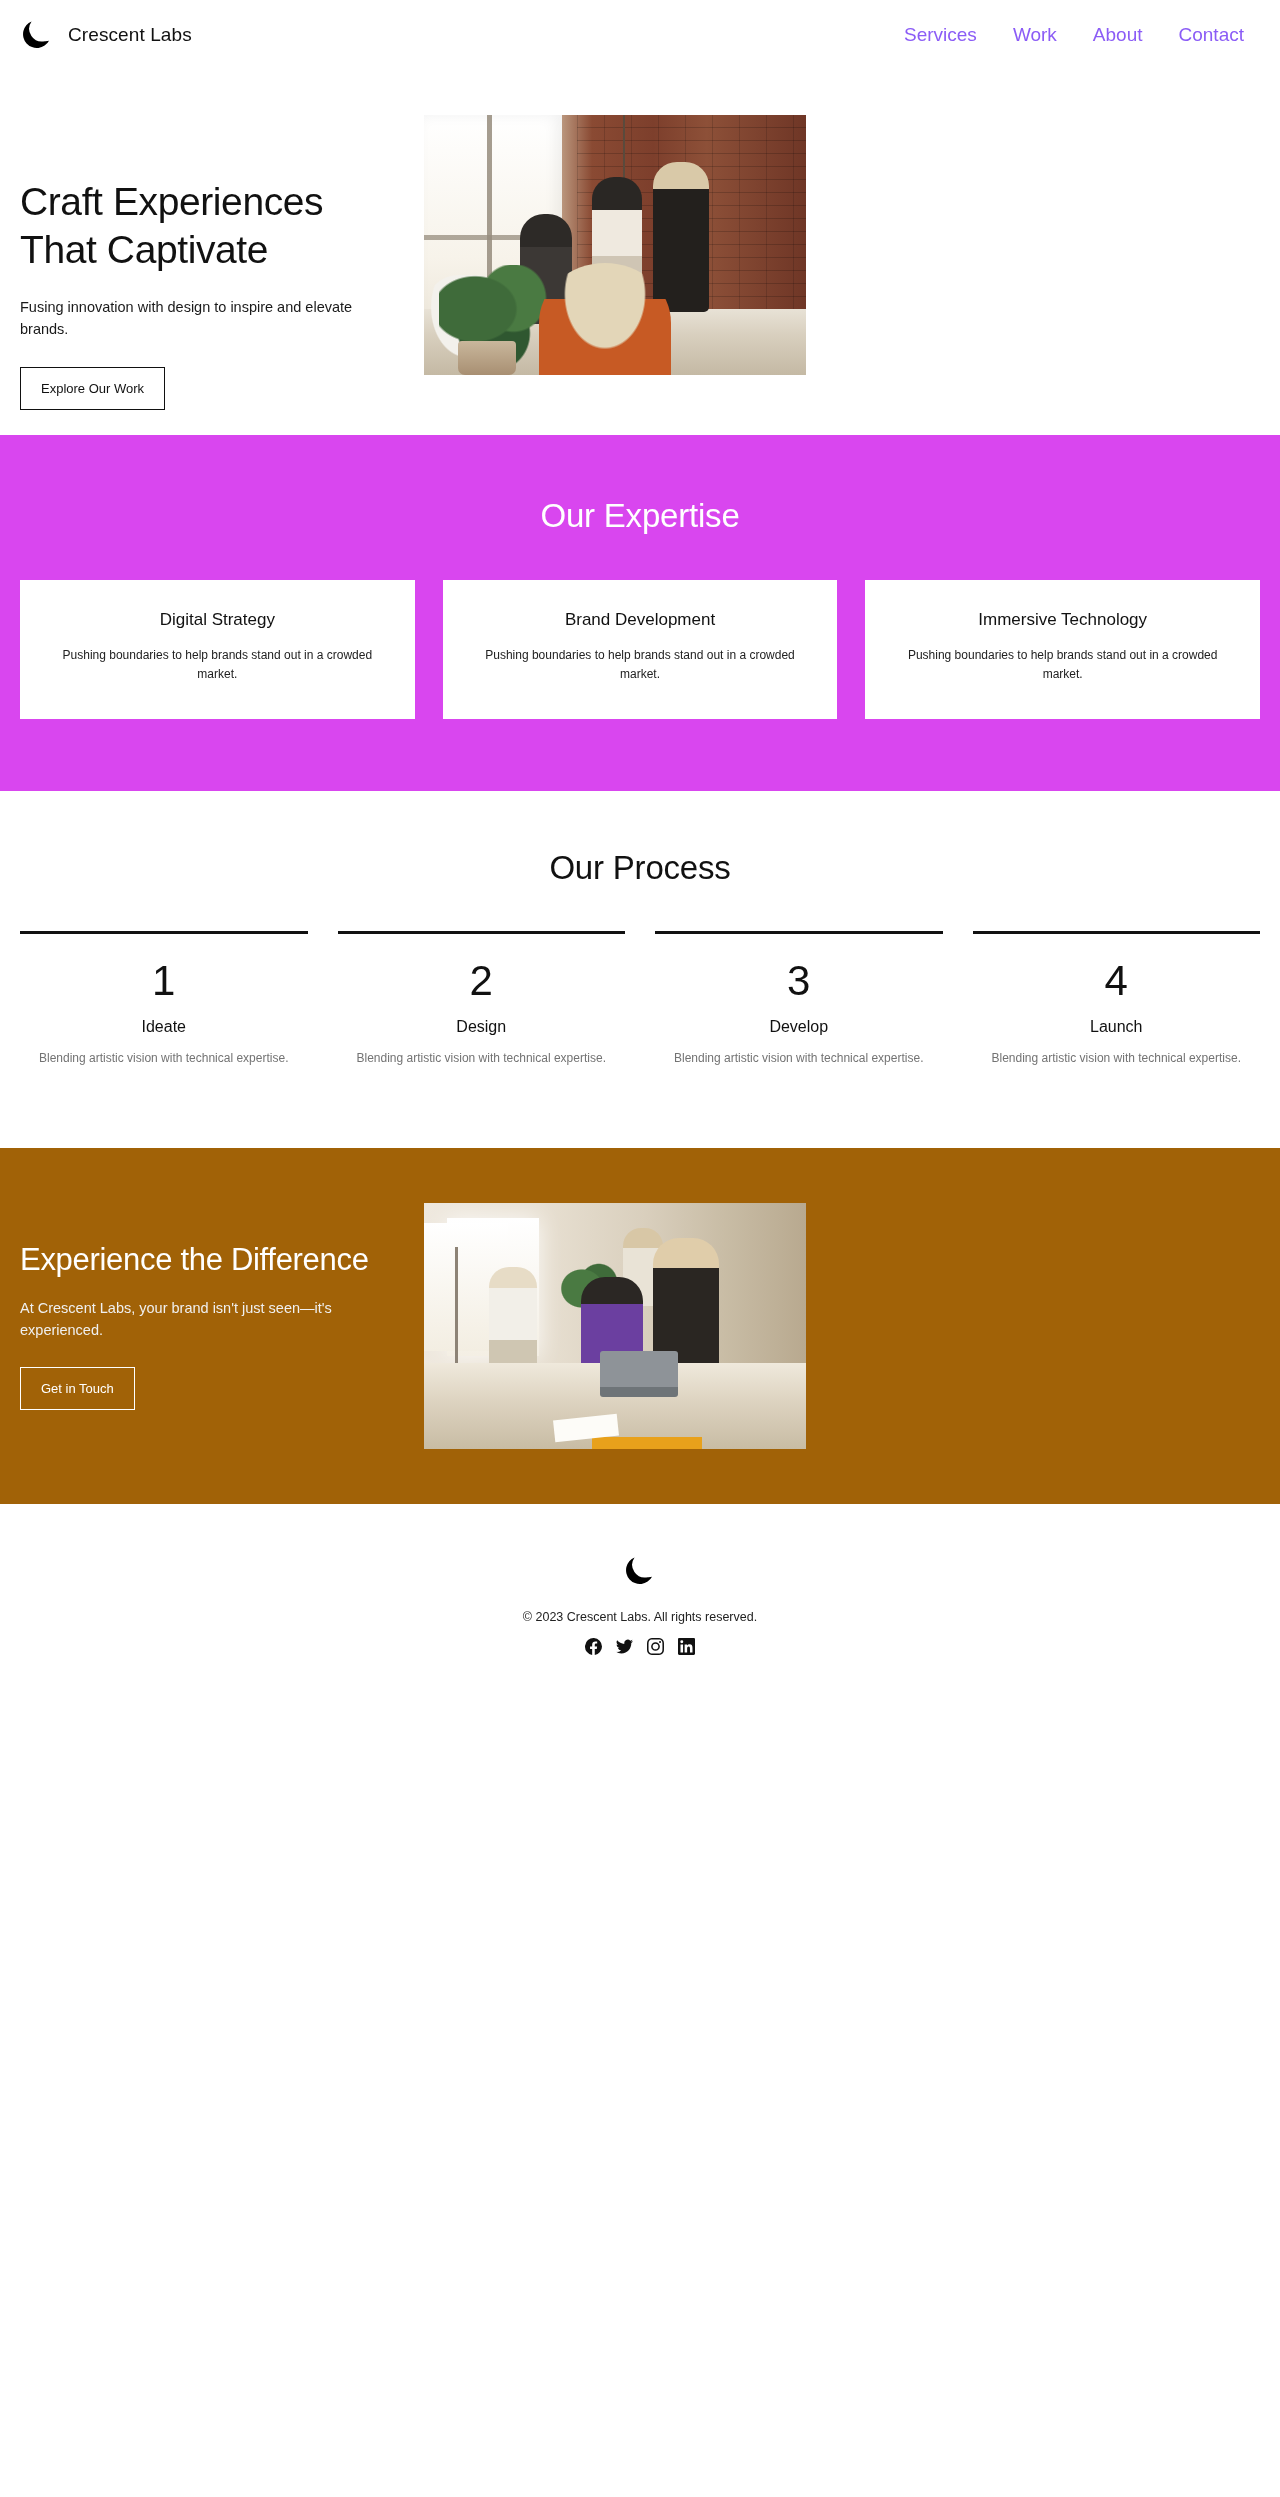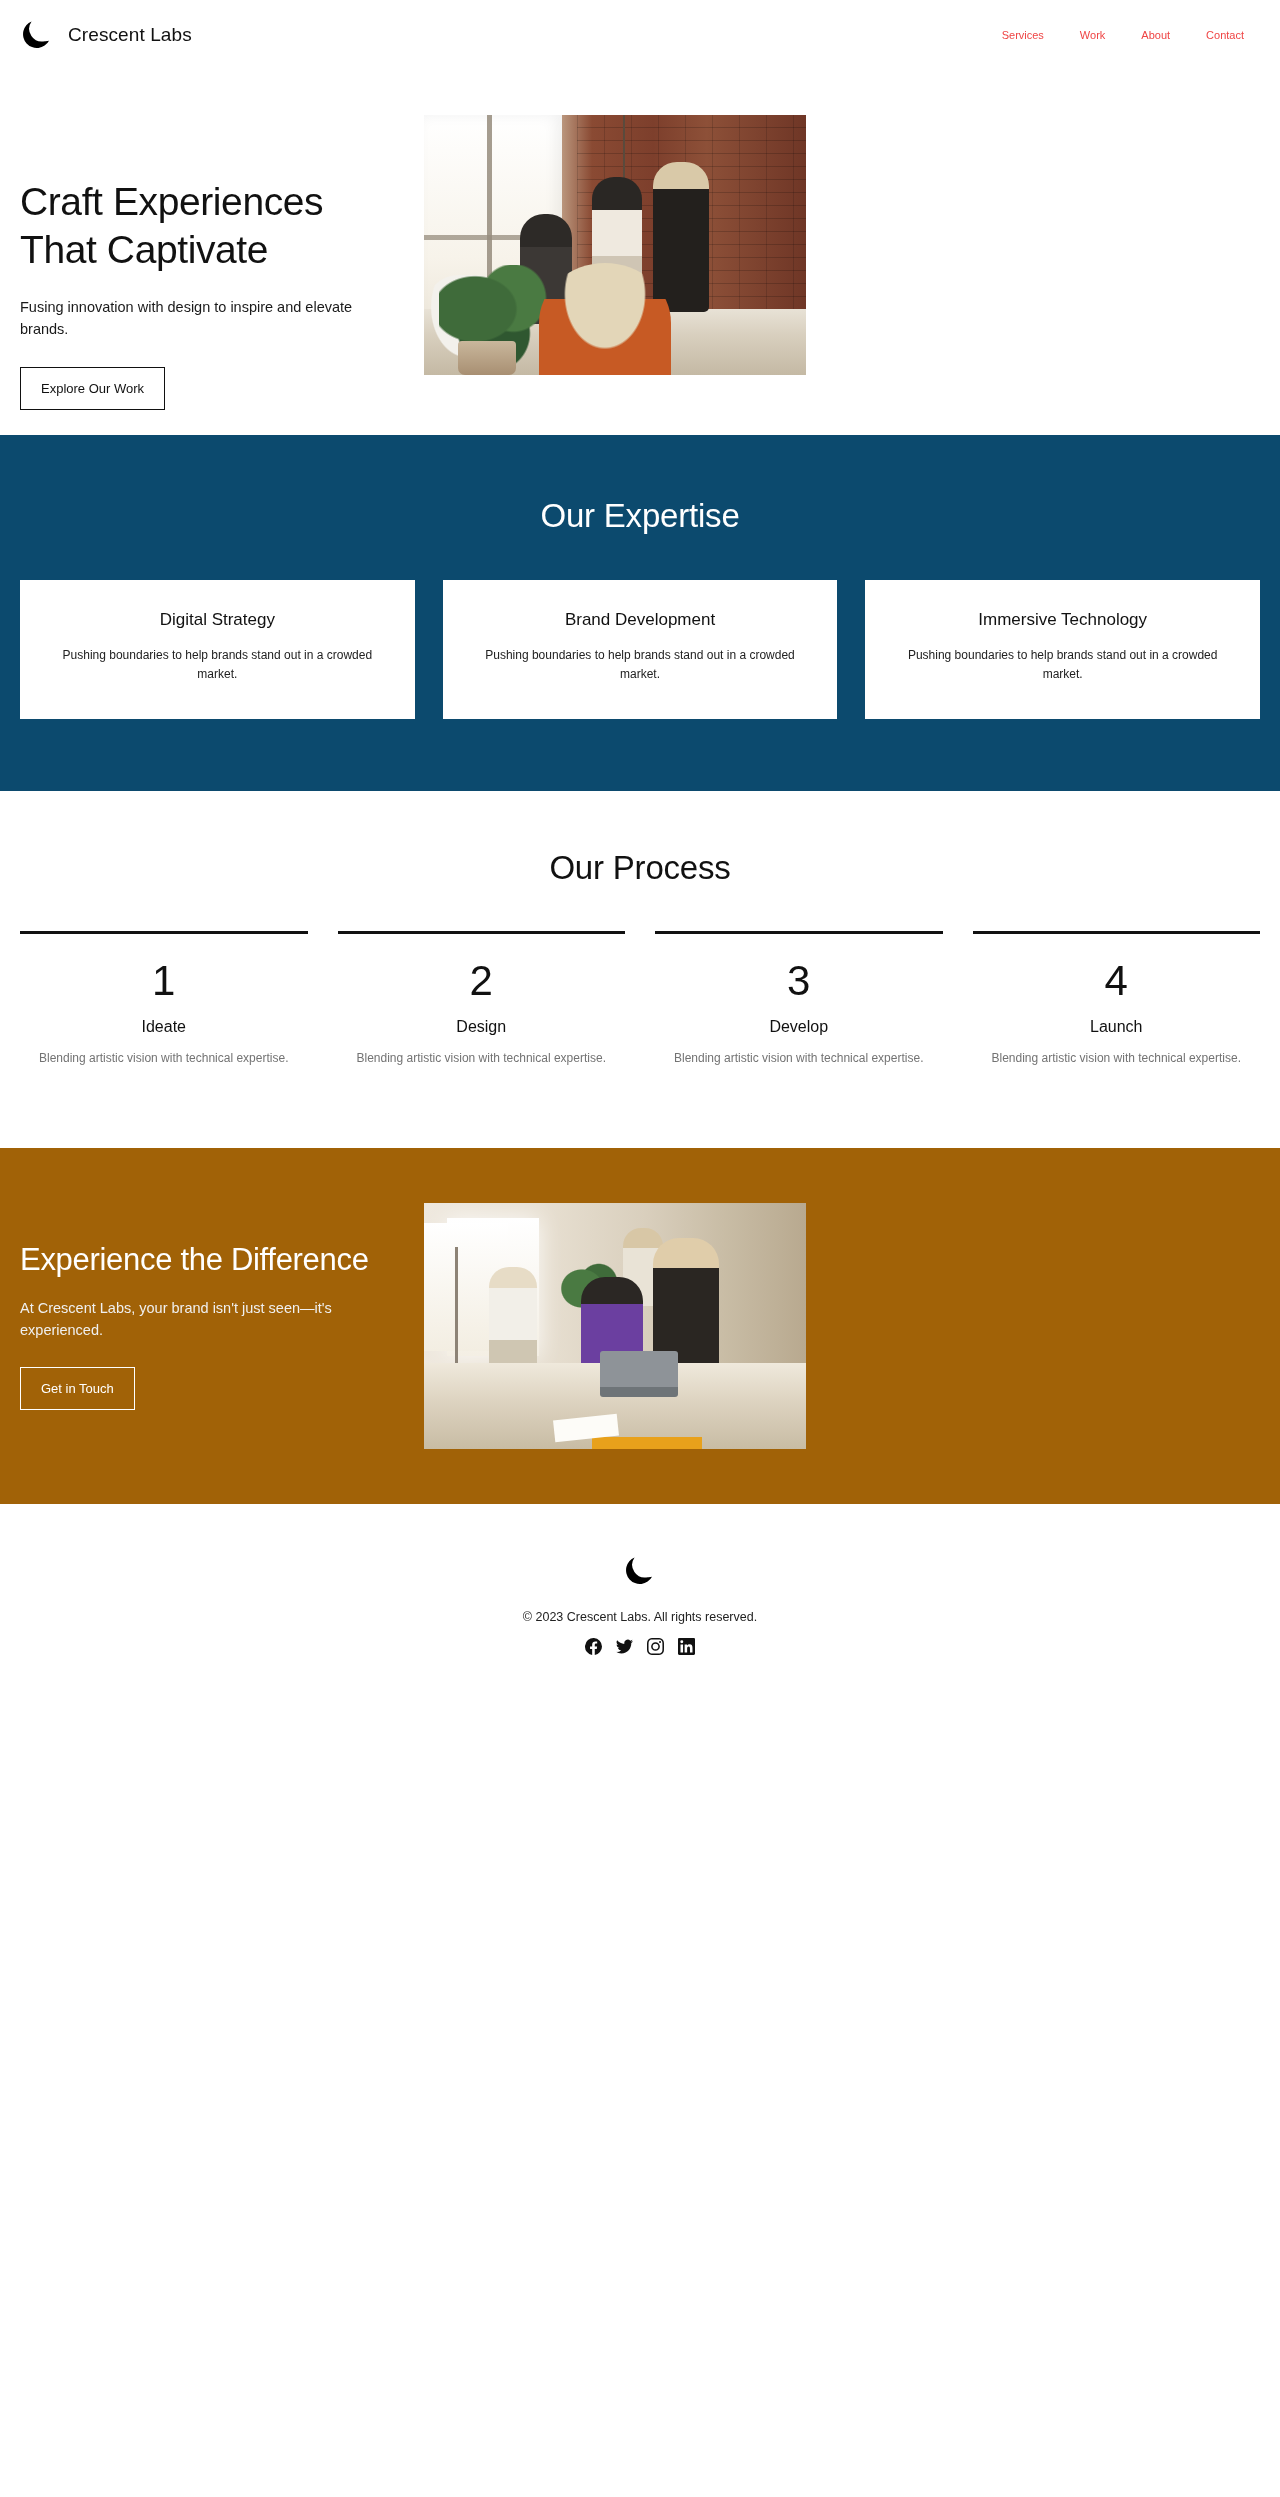--- a/index.html
+++ b/index.html
@@ -16,21 +16,21 @@
     height:70px;
     display:flex;
     justify-content:space-between;
     padding:0 20px 0 20px;
     background:#ffffff;
   }
   .brand{ display:flex; align-items:center; gap:14px; }
   .brand-mark{ width:34px; height:34px; display:block; }
   .brand-name{ font-size:19px; font-weight:400; color:#111; letter-spacing:.1px; }
   .main-nav{ display:flex; align-items:center; gap:36px; padding-right:16px; }
-  .nav-link{ font-size:11px; color:#ef4444; text-decoration:none; }
+  .nav-link{ font-size:19px; color:#8b5cf6; text-decoration:none; }
 
   
   .hero{
     display:flex;
     align-items:flex-start;
     padding:45px 20px 0 20px;
     min-height:365px;
   }
   .hero-copy{ width:382px; padding-top:63px; }
   .hero-title{
@@ -201,21 +201,21 @@
     background:#fdfcf8;
     transform:rotate(-6deg);
   }
   .photo-studio .ph-accent{
     left:44%; bottom:0; top:auto; width:110px; height:12px;
     background:#e8a11b;
   }
 
   
   .expertise{
-    background:#0c4a6e;
+    background:#d946ef;
     padding:62px 20px 72px 20px;
   }
   .section-title-light{
     text-align:center;
     color:#ffffff;
     font-size:33px;
     font-weight:400;
     letter-spacing:-.2px;
     margin-bottom:45px;
   }

